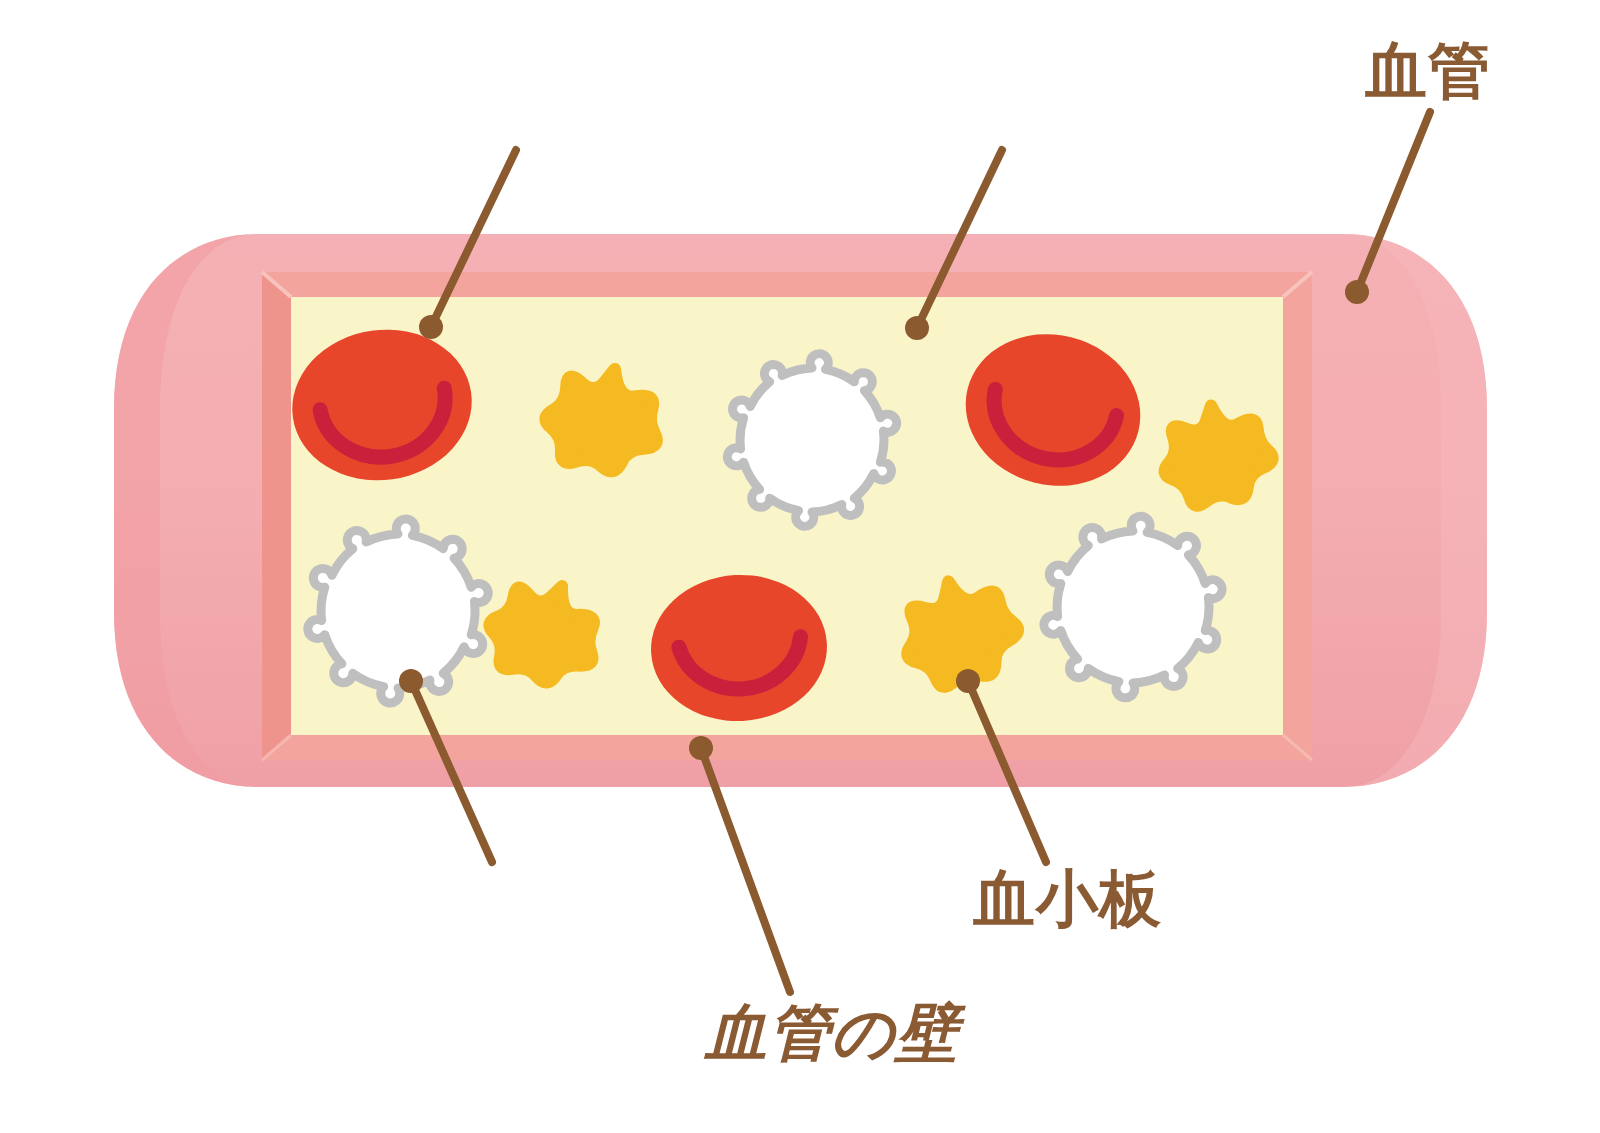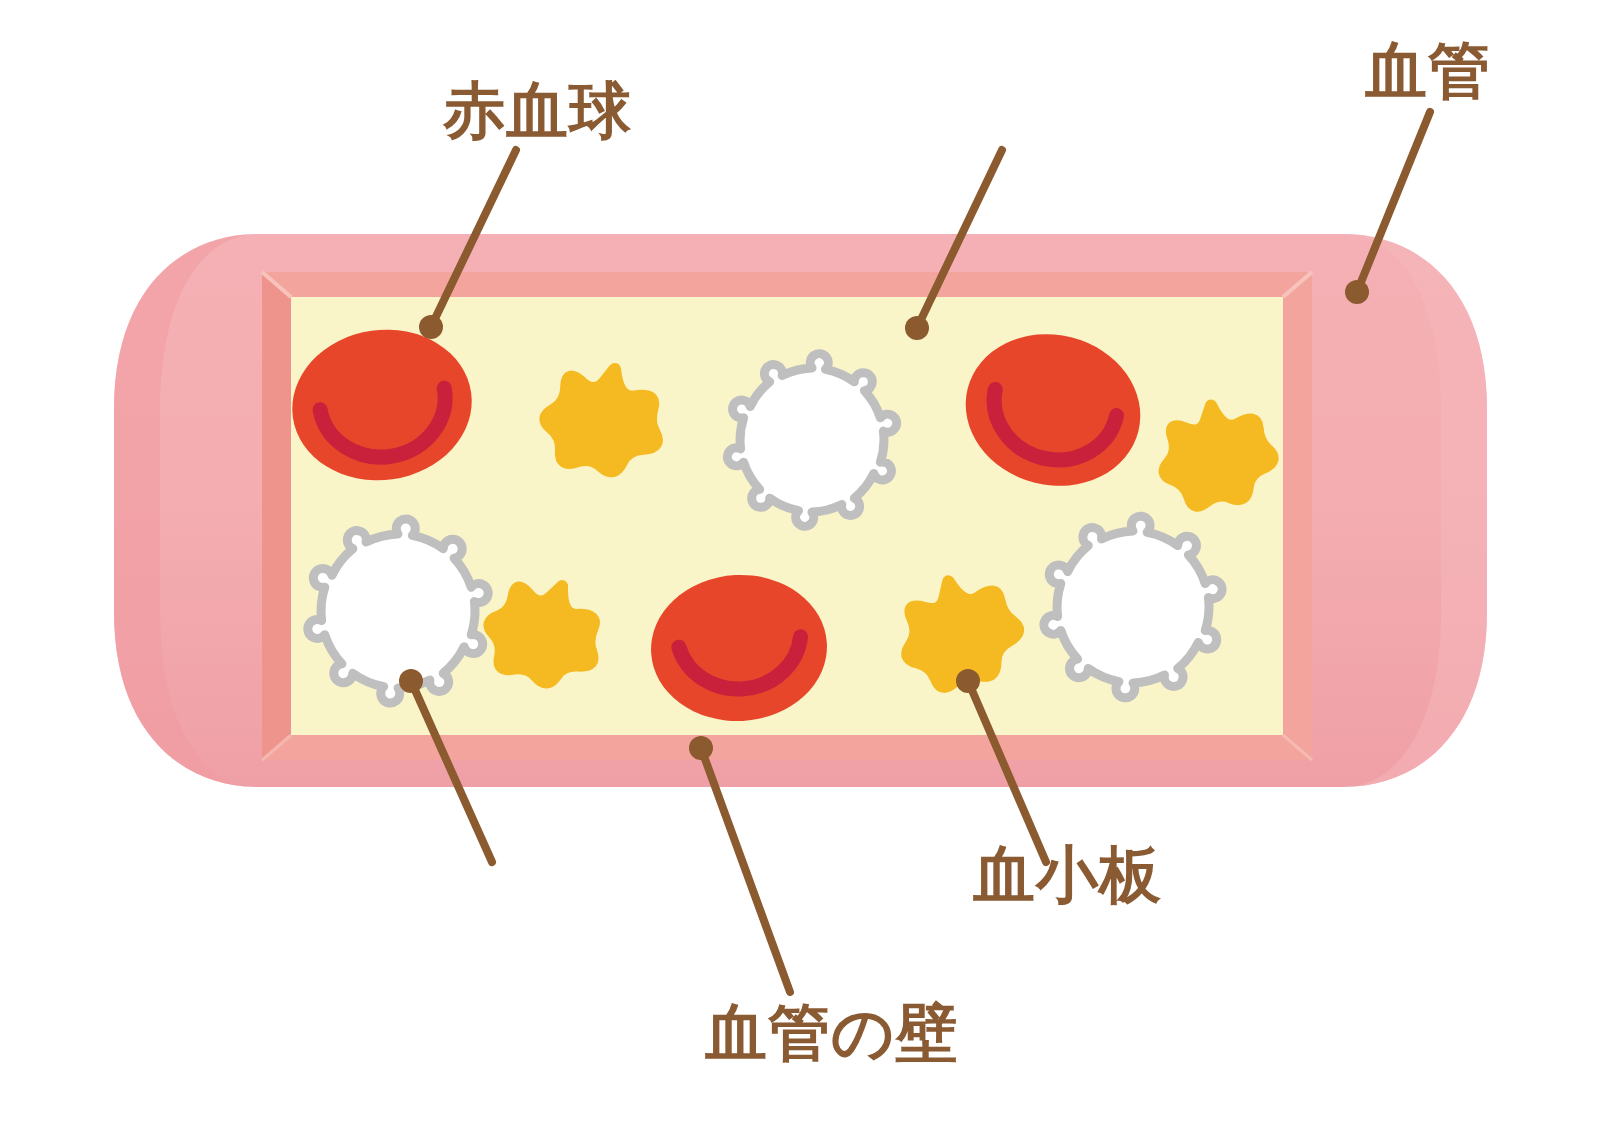--- a/index.html
+++ b/index.html
@@ -33,22 +33,22 @@
     font-weight: 700;
     letter-spacing: 1px;
     white-space: nowrap;
     line-height: 1;
     user-select: none;
   }
   #label-red-blood-cell { left: 443px; top: 80px; }
   #label-plasma        { left: 922px; top: 80px; }
   #label-blood-vessel  { left: 1365px; top: 40px; }
   #label-white-blood-cell { left: 405px; top: 872px; }
-  #label-platelet      { left: 973px; top: 844px; }
-  #label-vessel-wall   { left: 705px; top: 1002px; }
+  #label-platelet      { left: 973px; top: 868px; }
+  #label-vessel-wall   { left: 705px; top: 1002px; font-style: italic; }
 </style>
 </head>
 <body>
 
 <div id="stage">
 
   <svg id="diagram-svg" viewBox="0 0 1600 1133" xmlns="http://www.w3.org/2000/svg">
 
     <defs>
       <linearGradient id="outerShade" x1="0" y1="0" x2="0" y2="1">
@@ -213,21 +213,20 @@
     <g fill="#8b5a2e">
       <circle cx="431" cy="327" r="12"></circle>
       <circle cx="917" cy="328" r="12"></circle>
       <circle cx="1357" cy="292" r="12"></circle>
       <circle cx="411" cy="681" r="12"></circle>
       <circle cx="968" cy="681" r="12"></circle>
       <circle cx="701" cy="748" r="12"></circle>
     </g>
   </svg>
 
-  <div class="label" id="label-red-blood-cell">赤血球</div>
 
 
   <div class="label" id="label-blood-vessel">血管</div>
 
 
   <div class="label" id="label-platelet">血小板</div>
 
   <div class="label" id="label-vessel-wall">血管の壁</div>
 
 </div>

